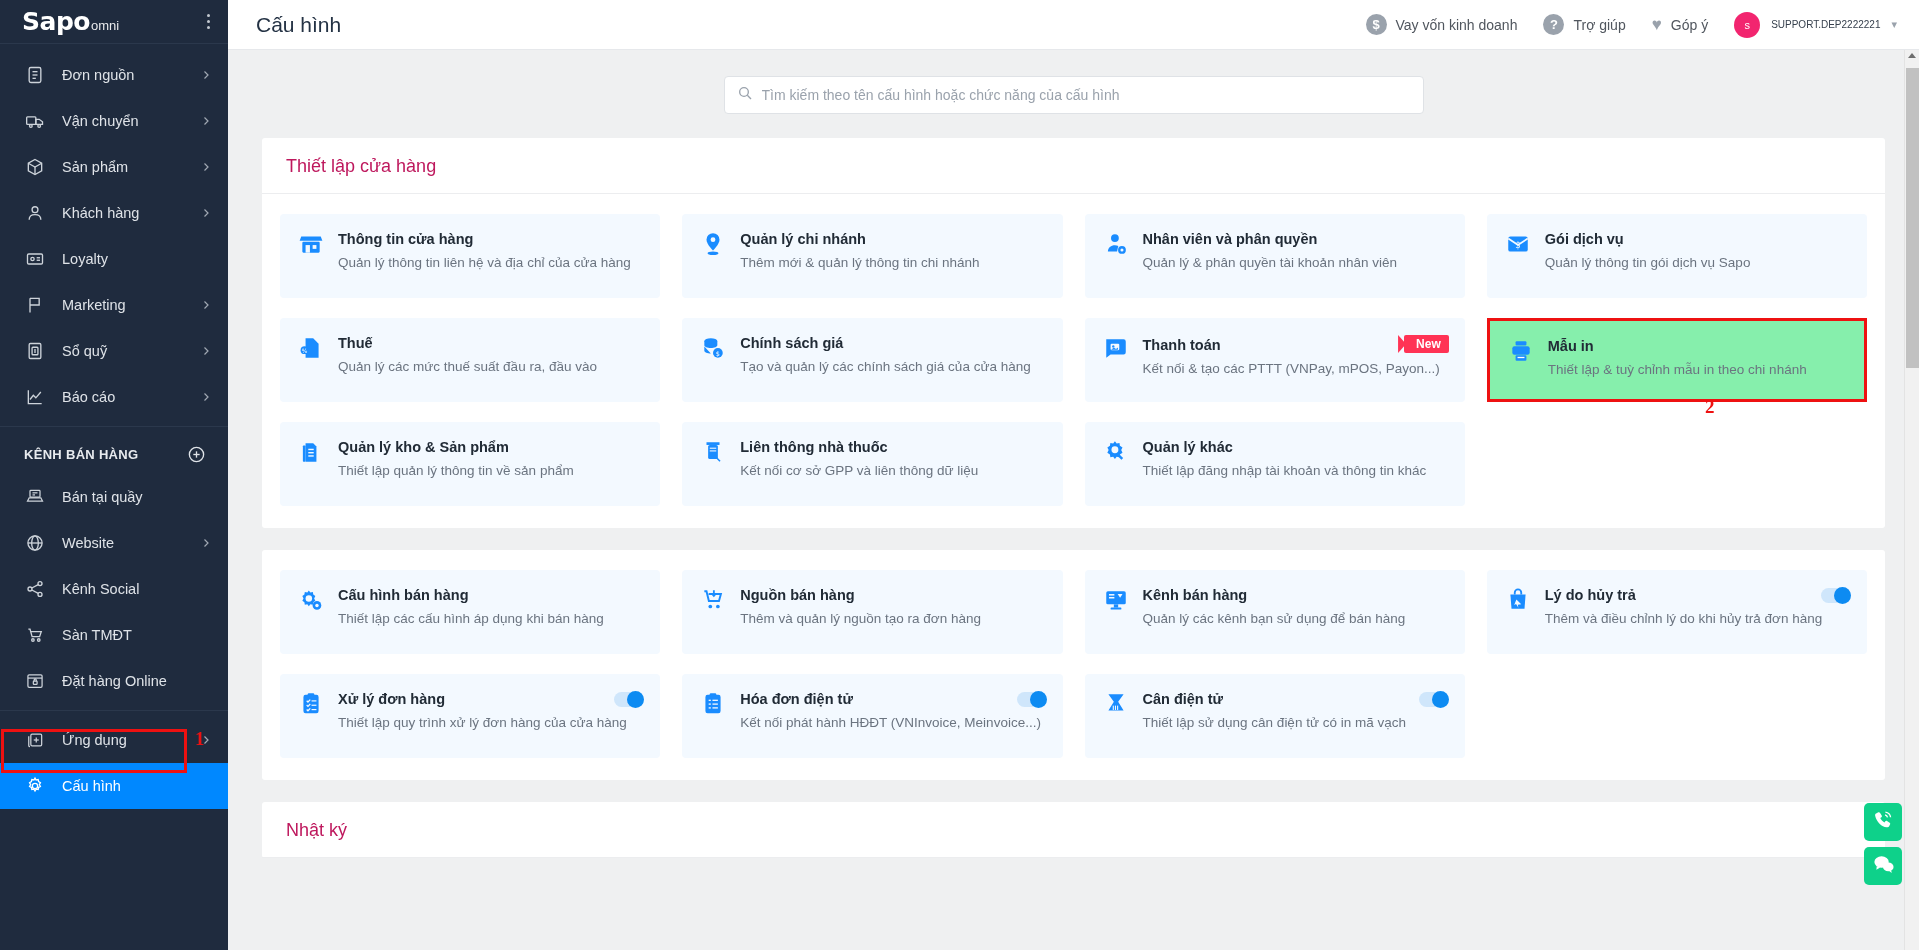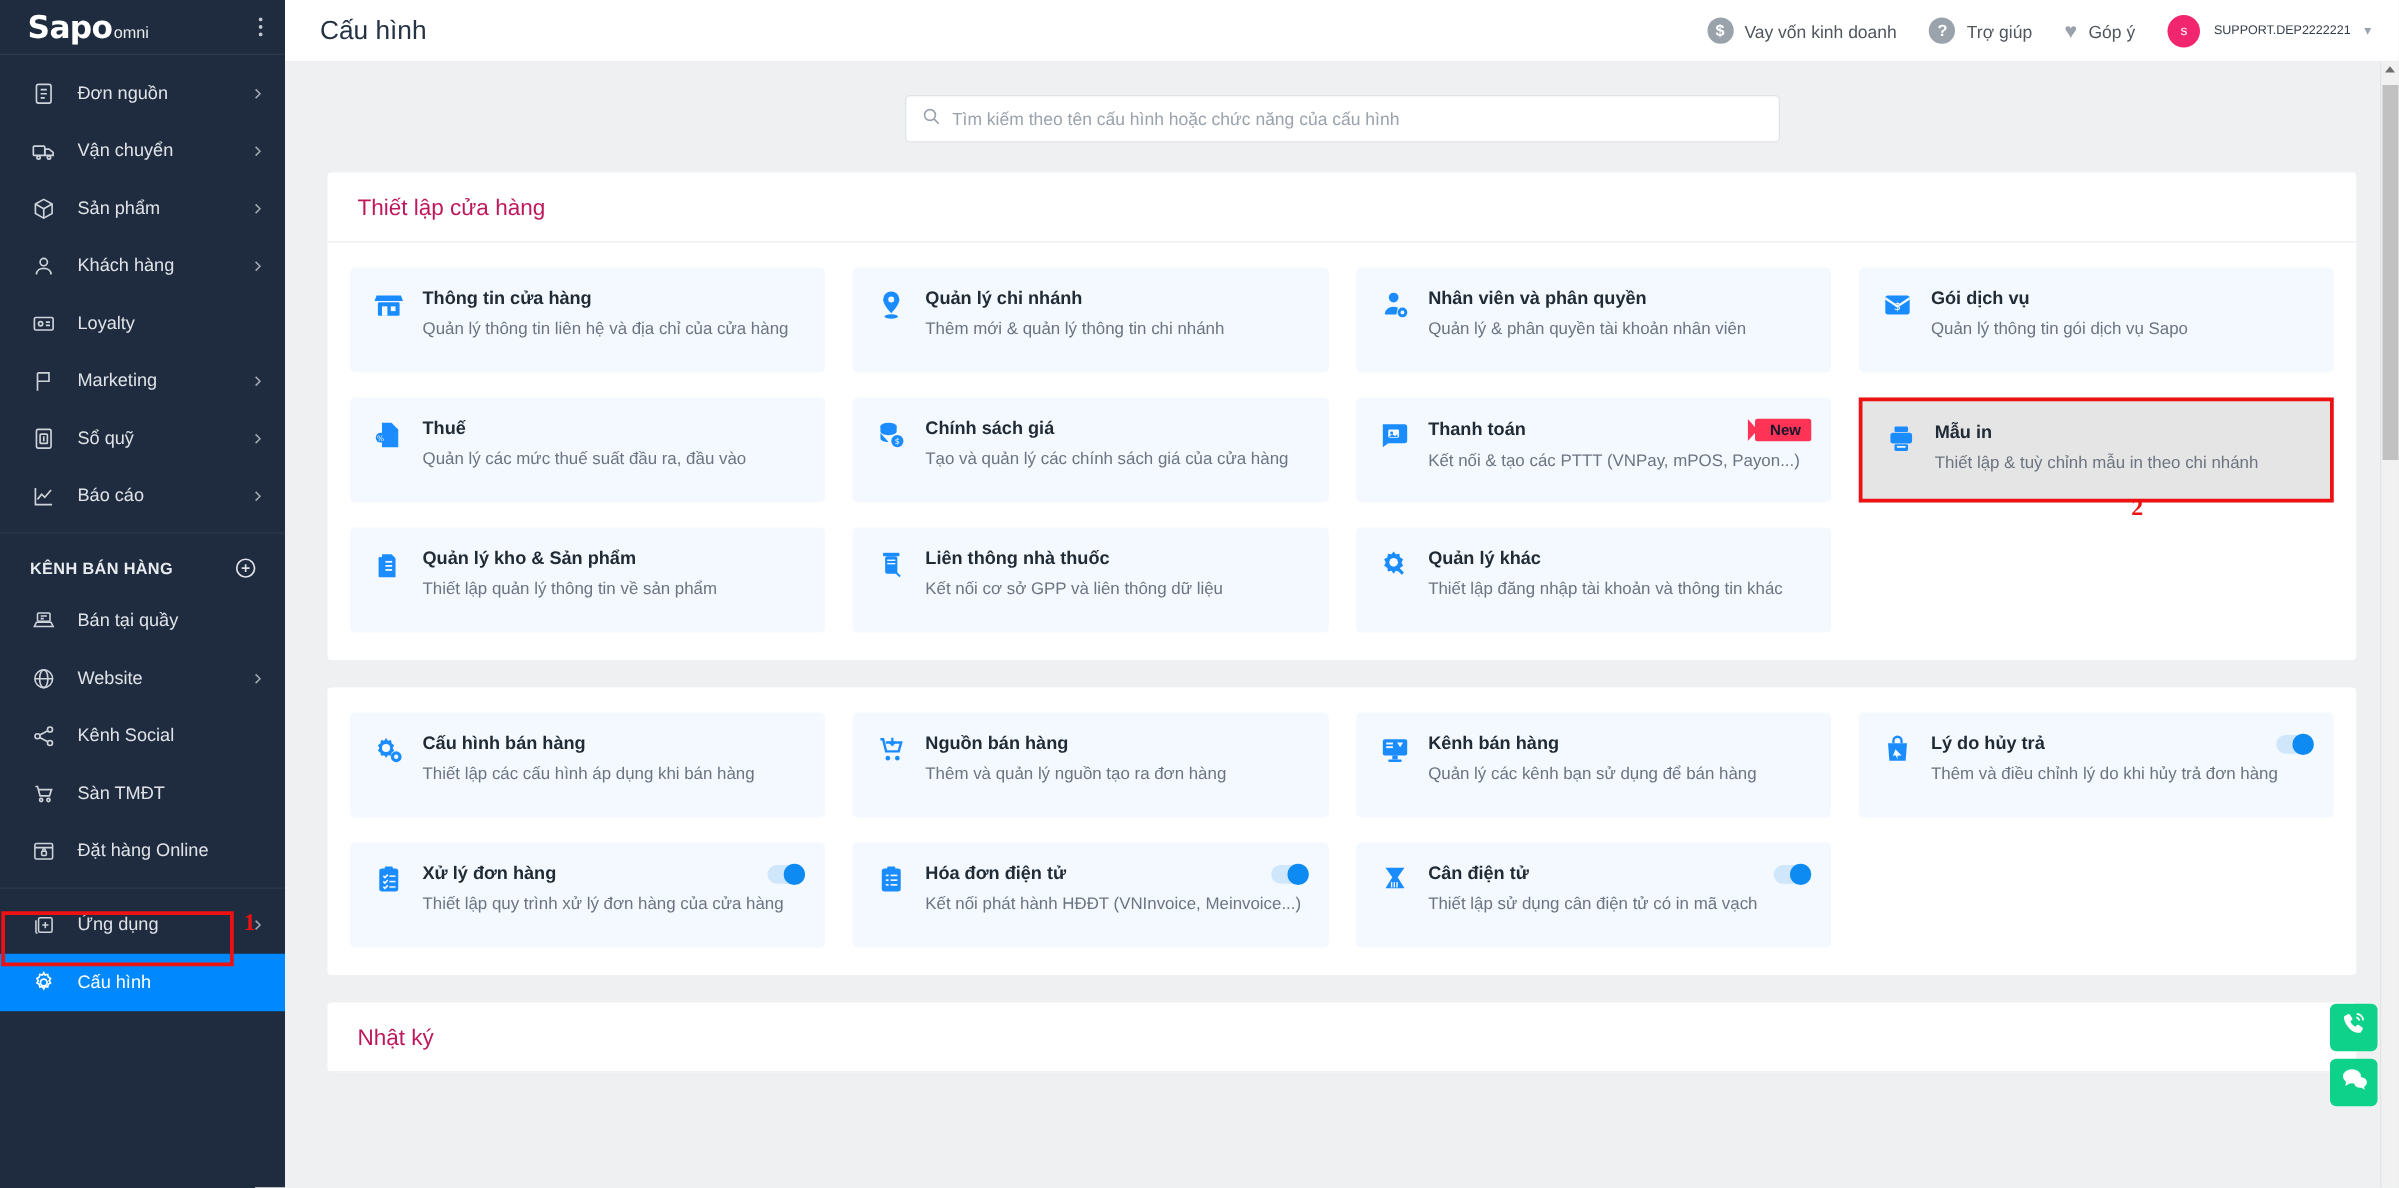--- a/index.html
+++ b/index.html
@@ -112,48 +112,48 @@
 
   .card {
     background: #f3f9ff; border-radius: 4px; padding: 17px 16px 16px 18px;
     display: flex; gap: 14px; cursor: pointer; min-height: 84px; position: relative;
   }
   .card .c-ico { flex: 0 0 26px; width: 26px; height: 26px; color: #1a8cff; }
   .card .c-ico svg { width: 26px; height: 26px; display: block; }
   .card .c-body { flex: 1; min-width: 0; }
   .card .c-title {
     font-size: 14.5px; color: #212b36; font-weight: 600; margin-bottom: 6px;
-    display: flex; align-items: center; gap: 8px;
+    display: flex; align-items: flex-end; gap: 8px;
   }
   .card .c-title .t { flex: 1; }
   .card .c-desc { font-size: 13.5px; color: #6b7480; line-height: 1.45; }
 
   .badge-new {
-    background: #ff3355; color: #0f172a; font-size: 12px; font-weight: 600;
+    background: #ff3355; color: #ffffff; font-size: 12px; font-weight: 600;
     padding: 2px 8px 2px 12px; border-radius: 2px; position: relative;
     margin-left: auto; flex: 0 0 auto;
   }
   .badge-new::before {
     content: ""; position: absolute; left: 0; top: 0; bottom: 0; width: 8px;
     background: #ff3355;
     clip-path: polygon(0 0, 100% 50%, 0 100%);
     transform: translateX(-6px);
   }
 
   .toggle {
     width: 30px; height: 15px; border-radius: 8px; background: #cfe6fb;
     position: relative; flex: 0 0 30px; margin-left: auto; cursor: pointer;
   }
   .toggle::after {
     content: ""; position: absolute; right: 0; top: -1px;
     width: 17px; height: 17px; border-radius: 50%; background: #0d8bf2;
   }
 
   
-  .card.highlight { background: #e5e5e5; border: 3px solid #ee1111; border-radius: 0; }
+  .card.highlight { background: #86efac; border: 3px solid #ee1111; border-radius: 0; }
   .hl-num2 {
     position: absolute; color: #ee1111; font-size: 19px; font-weight: 600;
     left: 1477px; top: 346px; z-index: 9;
     font-family: "Liberation Serif", serif;
   }
 
   
   .scrollbar {
     position: absolute; right: 0; top: 0; width: 15px; height: 950px;
     background: #f1f1f1; border-left: 1px solid #e3e3e3; z-index: 20;

